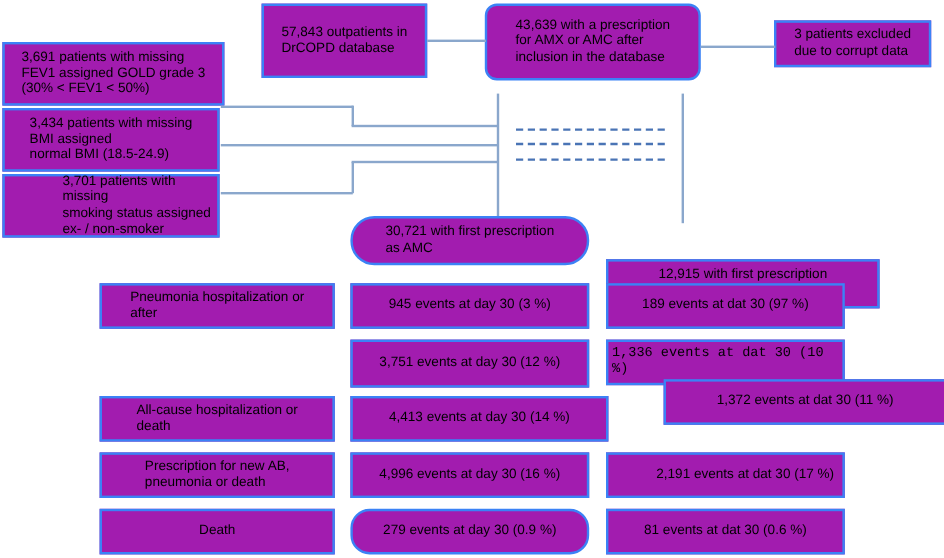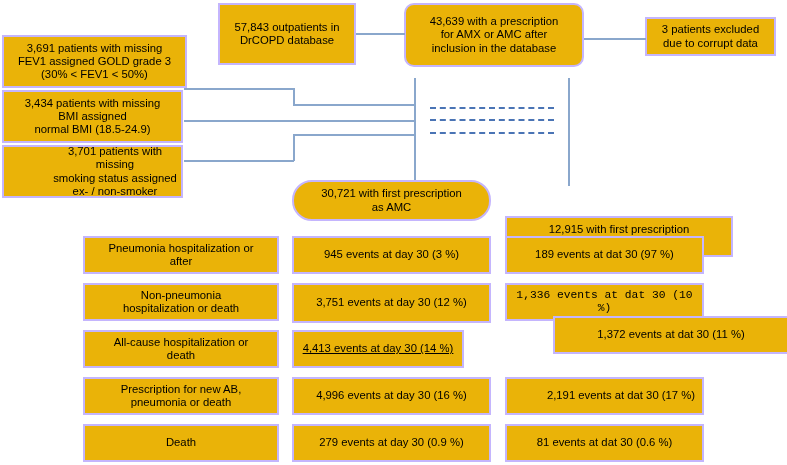--- a/index.html
+++ b/index.html
@@ -14,26 +14,26 @@
   #canvas {
     position: relative;
     width: 787px;
     height: 465px;
     background: #ffffff;
     overflow: hidden;
   }
   .box {
     position: absolute;
     box-sizing: border-box;
-    border: 2px solid #c4b5fd;
-    background: #eab308;
+    border: 2px solid #3b82f6;
+    background: #a21caf;
     display: flex;
     align-items: center;
     justify-content: center;
-    text-align: center;
+    text-align: left;
     line-height: 1.18;
     font-size: 11.3px;
     color: #000000;
     padding: 1px 3px;
     white-space: pre-line;
   }
   .box.thick { border-width: 2.5px; }
   .conn {
     position: absolute;
     background: #8aa7cc;
@@ -98,32 +98,30 @@
 as AMC</div>
 
   <div class="box thick" style="left:505px; top:180px; width:228px; height:41px;margin-top:36px;">12,915 with first prescription
 as AMX</div>
 
   <div class="box thick" style="left:83px; top:236px; width:196px; height:38px;">Pneumonia hospitalization or
 after</div>
   <div class="box thick" style="left:292px; top:236px; width:199px; height:38px;">945 events at day 30 (3 %)</div>
   <div class="box thick" style="left:505px; top:236px; width:199px; height:38px;">189 events at dat 30 (97 %)</div>
 
-  <div class="box thick" style="left:83px; top:283px; width:196px; height:38px;">Non-pneumonia
-hospitalization or death</div>
   <div class="box thick" style="left:292px; top:283px; width:199px; height:40px;">3,751 events at day 30 (12 %)</div>
   <div class="box thick" style="left:505px; top:283px; width:199px; height:38px;font-family:Liberation Mono, monospace;">1,336 events at dat 30 (10 %)</div>
 
   <div class="box thick" style="left:83px; top:330px; width:196px; height:38px;">All-cause hospitalization or
 death</div>
-  <div class="box thick" style="left:292px; top:330px; width:172px; height:38px;text-decoration:underline;">4,413 events at day 30 (14 %)</div>
+  <div class="box thick" style="left:292px; top:330px; width:215px; height:38px;">4,413 events at day 30 (14 %)</div>
   <div class="box thick" style="left:505px; top:316px; width:236px; height:38px;margin-left:48px;">1,372 events at dat 30 (11 %)</div>
 
   <div class="box thick" style="left:83px; top:377px; width:196px; height:38px;">Prescription for new AB,
 pneumonia or death</div>
   <div class="box thick" style="left:292px; top:377px; width:199px; height:38px;">4,996 events at day 30 (16 %)</div>
   <div class="box thick" style="left:505px; top:377px; width:199px; height:38px;padding-left:36px;">2,191 events at dat 30 (17 %)</div>
 
   <div class="box thick" style="left:83px; top:424px; width:196px; height:38px;">Death</div>
-  <div class="box thick" style="left:292px; top:424px; width:199px; height:38px;">279 events at day 30 (0.9 %)</div>
+  <div class="box thick" style="left:292px; top:424px; width:199px; height:38px;border-radius:16px;">279 events at day 30 (0.9 %)</div>
   <div class="box thick" style="left:505px; top:424px; width:199px; height:38px;">81 events at dat 30 (0.6 %)</div>
 
 </div>
 
 </body></html>

